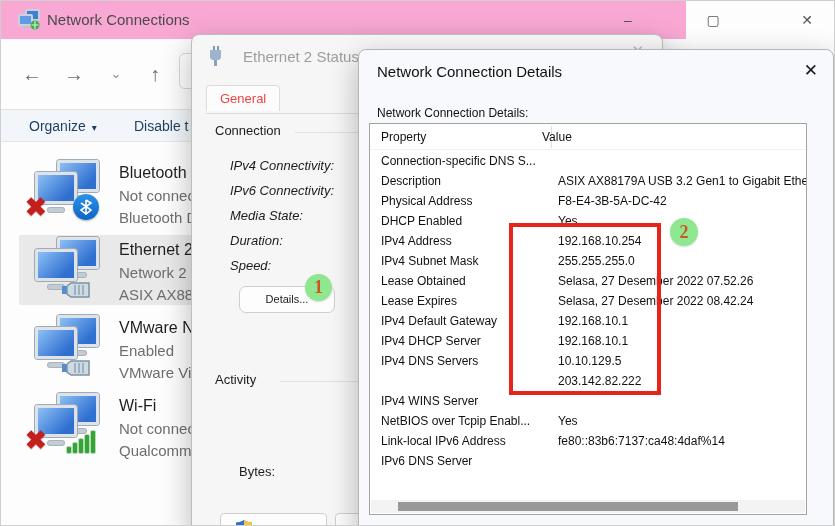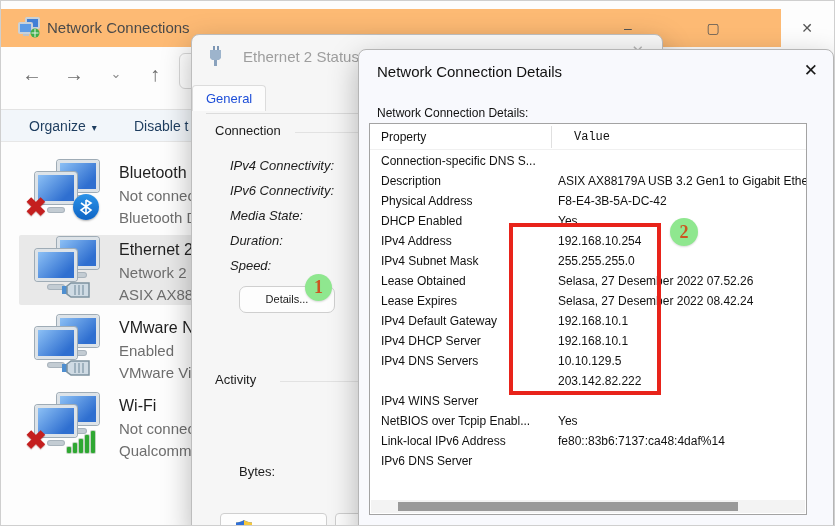--- a/index.html
+++ b/index.html
@@ -4,21 +4,21 @@
 <style>
   * { margin:0; padding:0; box-sizing:border-box; }
   html,body { background:#e8e8e8; }
   body { font-family:"Liberation Sans", sans-serif; }
   .screen {
     position:relative; width:835px; height:526px; overflow:hidden;
     background:#fdfdfd; border:1px solid #cfcfcf;
   }
 
   
-  .titlebar { position:absolute; left:0; top:8px; width:780px; height:38px; background:#fdba74; }
+  .titlebar { position:absolute; left:0; top:0; width:685px; height:38px; background:#f9a8d4; }
   .app-icon { position:absolute; left:16px; top:8px; width:24px; height:22px; }
   .window-title { position:absolute; left:46px; top:10px; font-size:15px; color:#4a4a4a; }
   .caption-btn { position:absolute; top:6px; width:34px; height:26px; text-align:center;
     line-height:26px; font-size:14px; color:#555; }
   .cap-min { left:610px; } .cap-max { left:695px; } .cap-close { left:789px; }
 
   .nav-btn { position:absolute; top:58px; font-size:20px; color:#6d6d6d; width:30px; height:30px;
     text-align:center; line-height:30px; }
   .nav-back { left:16px; } .nav-fwd { left:58px; }
   .nav-drop { left:100px; font-size:13px; color:#8a8a8a; }
@@ -56,21 +56,21 @@
   .ad-sub { position:absolute; left:0; font-size:15px; color:#6e6e6e; white-space:nowrap; }
 
   
   .dialog { position:absolute; border-radius:8px; box-shadow:0 10px 30px rgba(0,0,0,.28); }
   .status-dialog { left:190px; top:33px; width:472px; height:500px; background:#f6f6f6;
     border:1px solid #bdbdbd; z-index:10; }
   .sd-titlebar { position:absolute; left:0; top:0; width:100%; height:42px; display:flex; align-items:center; }
   .sd-title-icon { margin-left:16px; }
   .sd-title { margin-left:20px; font-size:15px; color:#9e9e9e; }
   .sd-close { position:absolute; right:18px; top:7px; font-size:15px; color:#b3b3b3; }
-  .sd-tab { position:absolute; left:0; top:50px; padding:5px 13px; font-size:13px; color:#1d4ed8;
+  .sd-tab { position:absolute; left:14px; top:50px; padding:5px 13px; font-size:13px; color:#ef4444;
     background:#fcfcfc; border:1px solid #dcdcdc; border-bottom:none; border-radius:4px 4px 0 0; }
   .sd-tabline { position:absolute; left:14px; right:0; top:78px; border-top:1px solid #dcdcdc; }
   .sd-group { position:absolute; font-size:13px; color:#1c1c1c; }
   .g-connection { left:23px; top:88px; } .g-activity { left:23px; top:337px; }
   .sd-line { position:absolute; border-top:1px solid #e2e2e2; right:12px; }
   .line-conn { left:103px; top:97px; } .line-act { left:88px; top:346px; }
   .sd-label { position:absolute; left:38px; font-size:13px; color:#1c1c1c;font-style:italic; }
   .sd-bytes { position:absolute; left:47px; top:429px; font-size:13px; color:#1c1c1c; }
   .sd-details-btn { position:absolute; left:47px; top:251px; width:96px; height:27px;
     background:#fdfdfd; border:1px solid #cfcfcf; border-radius:7px; font-size:11px; color:#1a1a1a;
@@ -83,21 +83,21 @@
   .details-dialog { left:357px; top:48px; width:476px; height:492px; background:#f8f9fd;
     border:1px solid #b5b5b5; z-index:20; }
   .dd-title { position:absolute; left:18px; top:13px; font-size:15px; color:#111; }
   .dd-close { position:absolute; right:15px; top:10px; font-size:17px; color:#1a1a1a; }
   .dd-subtitle { position:absolute; left:18px; top:56px; font-size:12px; color:#111; }
   .dd-list { position:absolute; left:10px; top:73px; width:438px; height:392px;
     background:#fff; border:1px solid #a3a3a3; overflow:hidden; }
   .dd-header { position:absolute; left:0; top:0; width:100%; height:26px; background:#fff;
     border-bottom:1px solid #f0f0f0; }
   .dd-col { position:absolute; top:6px; font-size:12px; color:#111; }
-  .col-prop { left:11px; } .col-val { left:204px;font-family:Liberation Mono, monospace; }
+  .col-prop { left:11px; } .col-val { left:172px; }
   .dd-header-div { position:absolute; left:181px; top:2px; height:22px; border-left:1px solid #e0e0e0; }
   .dd-rows { position:absolute; left:0; top:27px; width:100%; }
   .dd-row { position:relative; height:20px; }
   .dd-row .p { position:absolute; left:11px; top:3px; font-size:12px; color:#111; white-space:nowrap;
     width:168px; overflow:hidden; }
   .dd-row .v { position:absolute; left:188px; top:3px; font-size:12px; color:#111; white-space:nowrap;
     width:266px; overflow:hidden; }
   .dd-scroll-track { position:absolute; left:1px; right:1px; bottom:1px; height:13px; background:#f3f3f3; }
   .dd-scroll-thumb { position:absolute; left:27px; top:2px; width:340px; height:9px; background:#999; }
 

